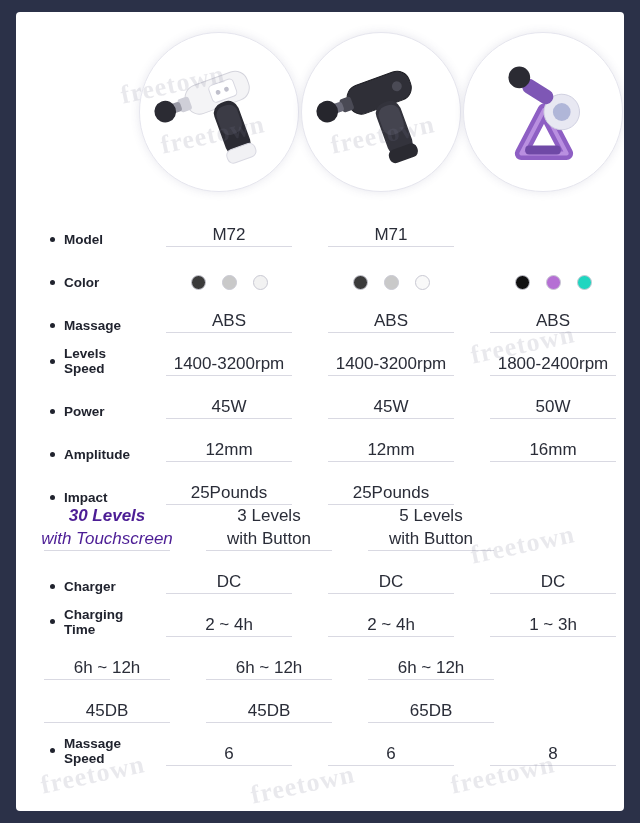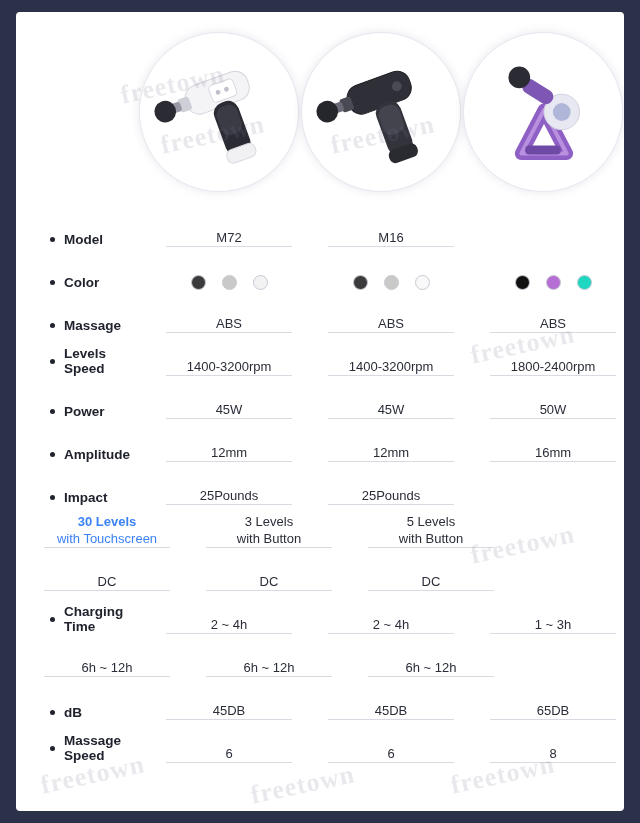--- a/index.html
+++ b/index.html
@@ -73,33 +73,33 @@
     border-radius: 50%;
     background: #20232e;
     flex: 0 0 5px;
   }
   .val-cell {
     flex: 0 0 162px;
     display: flex;
     flex-direction: column;
     align-items: center;
     justify-content: center;
-    font-size: 13px;
+    font-size: 17px;
     color: #2a2d38;
     position: relative;
     text-align: center;
     line-height: 1.35;
   }
   .val-cell .underline {
     position: absolute;
     left: 18px; right: 18px; bottom: 0;
     height: 1px;
     background: #d9d9e2;
   }
-  .val-red { color: #3b82f6; }
+  .val-red { color: #4c1d95; font-style: italic; }
   .val-red .l1 { font-weight: bold; }
   .swatches {
     display: flex;
     gap: 16px;
     align-items: center;
     justify-content: center;
   }
   .sw {
     width: 15px; height: 15px;
     border-radius: 50%;
@@ -188,21 +188,21 @@
         <div class="row">
           <div class="label-cell">
             <span class="bullet"></span>
             <span>Model</span>
           </div>
           <div class="val-cell">
             <div>M72</div>
             <div class="underline"></div>
           </div>
           <div class="val-cell">
-            <div>M16</div>
+            <div>M71</div>
             <div class="underline"></div>
           </div>
         </div>
         <div class="row">
           <div class="label-cell">
             <span class="bullet"></span>
             <span>Color</span>
           </div>
           <div class="val-cell no-line">
             <div class="swatches">
@@ -323,20 +323,24 @@
             <div class="l2">with Button</div>
             <div class="underline"></div>
           </div>
           <div class="val-cell">
             <div class="l1">5 Levels</div>
             <div class="l2">with Button</div>
             <div class="underline"></div>
           </div>
         </div>
         <div class="row">
+          <div class="label-cell">
+            <span class="bullet"></span>
+            <span>Charger</span>
+          </div>
           <div class="val-cell">
             <div>DC</div>
             <div class="underline"></div>
           </div>
           <div class="val-cell">
             <div>DC</div>
             <div class="underline"></div>
           </div>
           <div class="val-cell">
             <div>DC</div>
@@ -369,24 +373,20 @@
           <div class="val-cell">
             <div>6h ~ 12h</div>
             <div class="underline"></div>
           </div>
           <div class="val-cell">
             <div>6h ~ 12h</div>
             <div class="underline"></div>
           </div>
         </div>
         <div class="row">
-          <div class="label-cell">
-            <span class="bullet"></span>
-            <span>dB</span>
-          </div>
           <div class="val-cell">
             <div>45DB</div>
             <div class="underline"></div>
           </div>
           <div class="val-cell">
             <div>45DB</div>
             <div class="underline"></div>
           </div>
           <div class="val-cell">
             <div>65DB</div>

